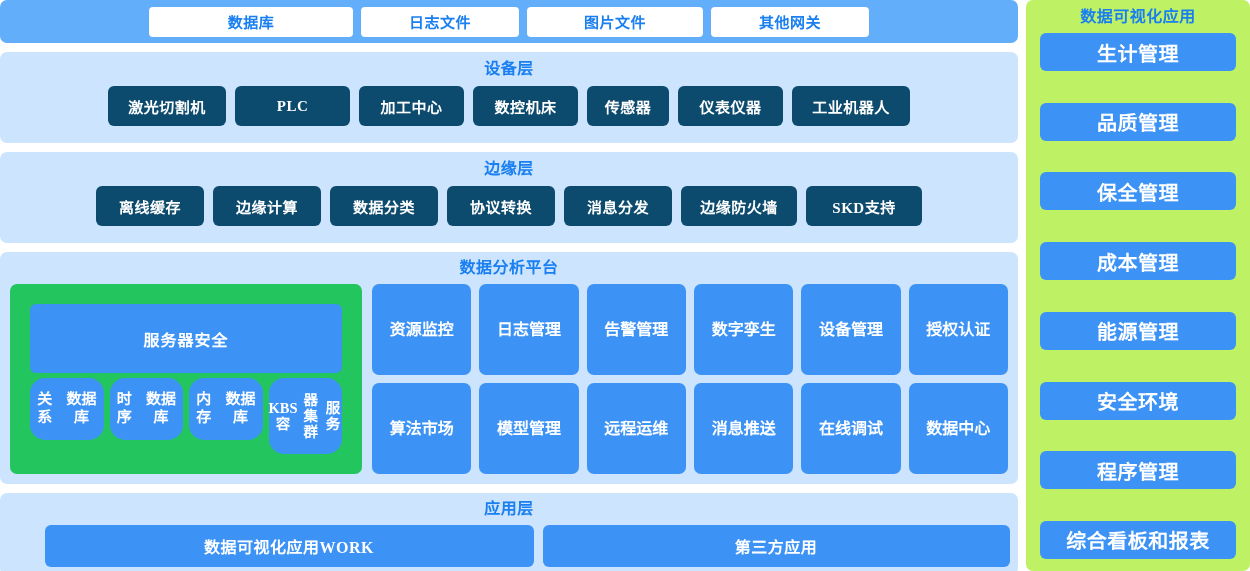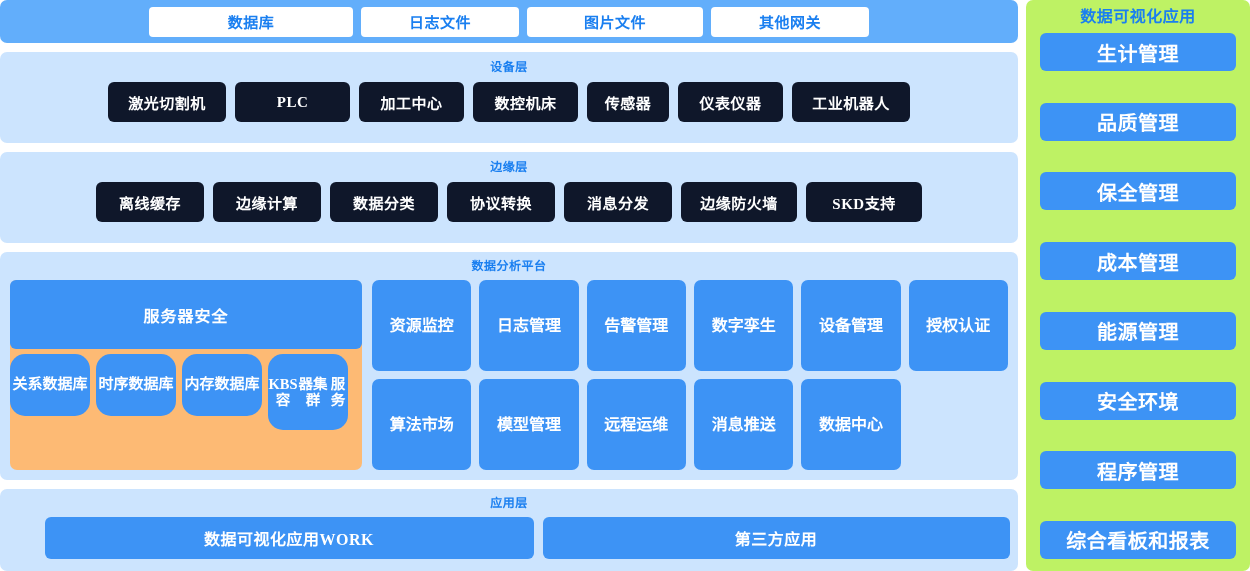--- a/index.html
+++ b/index.html
@@ -72,38 +72,38 @@
   .layer {
     background: #cce4fe;
     border-radius: 7px;
     box-sizing: border-box;
     display: flex;
     flex-direction: column;
     align-items: center;
   }
   .layer-title {
     color: #1a7ff0;
-    font-size: 12px;
+    font-size: 16px;
     font-weight: bold;
     text-align: center;
     letter-spacing: 0.5px;
     line-height: 1;
   }
 
   .chip-row {
     display: flex;
     flex-direction: row;
     align-items: stretch;
     justify-content: center;
     gap: 9px;
     width: 100%;
     box-sizing: border-box;
   }
   .chip {
-    background: #0f172a;
+    background: #0c4a6e;
     color: #ffffff;
     border-radius: 6px;
     display: flex;
     align-items: center;
     justify-content: center;
     text-align: center;
     font-size: 15px;
     font-weight: bold;
     letter-spacing: 0.5px;
     box-sizing: border-box;
@@ -138,26 +138,26 @@
   .platform-body {
     display: flex;
     flex-direction: row;
     gap: 10px;
     flex: 1 1 auto;
     align-items: stretch;
   }
 
   
   .sec-card {
-    background: #fdba74;
+    background: #22c55e;
     border-radius: 7px;
     width: 352px;
     flex: 0 0 352px;
     box-sizing: border-box;
-    padding: 0;
+    padding: 20px;
     display: flex;
     flex-direction: column;
     gap: 5px;
     position: relative;
   }
   .sec-main {
     background: #3d93f5;
     color: #fff;
     border-radius: 6px;
     height: 69px;
@@ -383,20 +383,24 @@
           </div>
           <div class="mod">
             <span>远程</span>
             <span>运维</span>
           </div>
           <div class="mod">
             <span>消息</span>
             <span>推送</span>
           </div>
           <div class="mod">
+            <span>在线</span>
+            <span>调试</span>
+          </div>
+          <div class="mod">
             <span>数据</span>
             <span>中心</span>
           </div>
         </div>
 
       </div>
     </div>
 
     <div class="layer" id="app-layer">
       <div class="layer-title">应用层</div>

